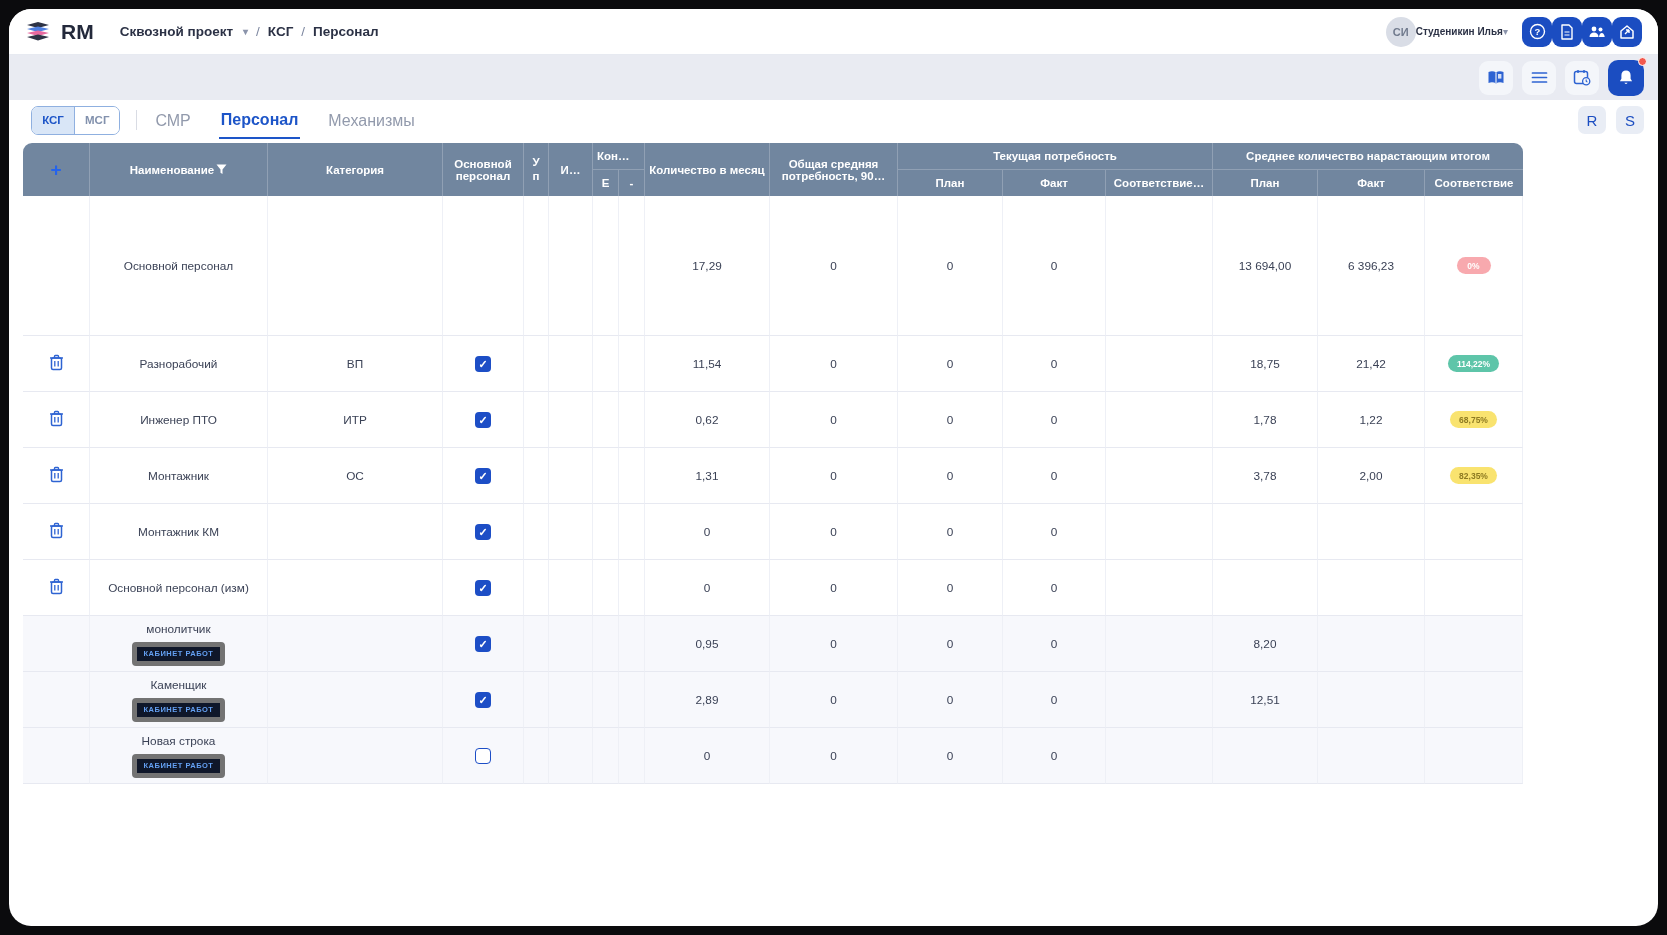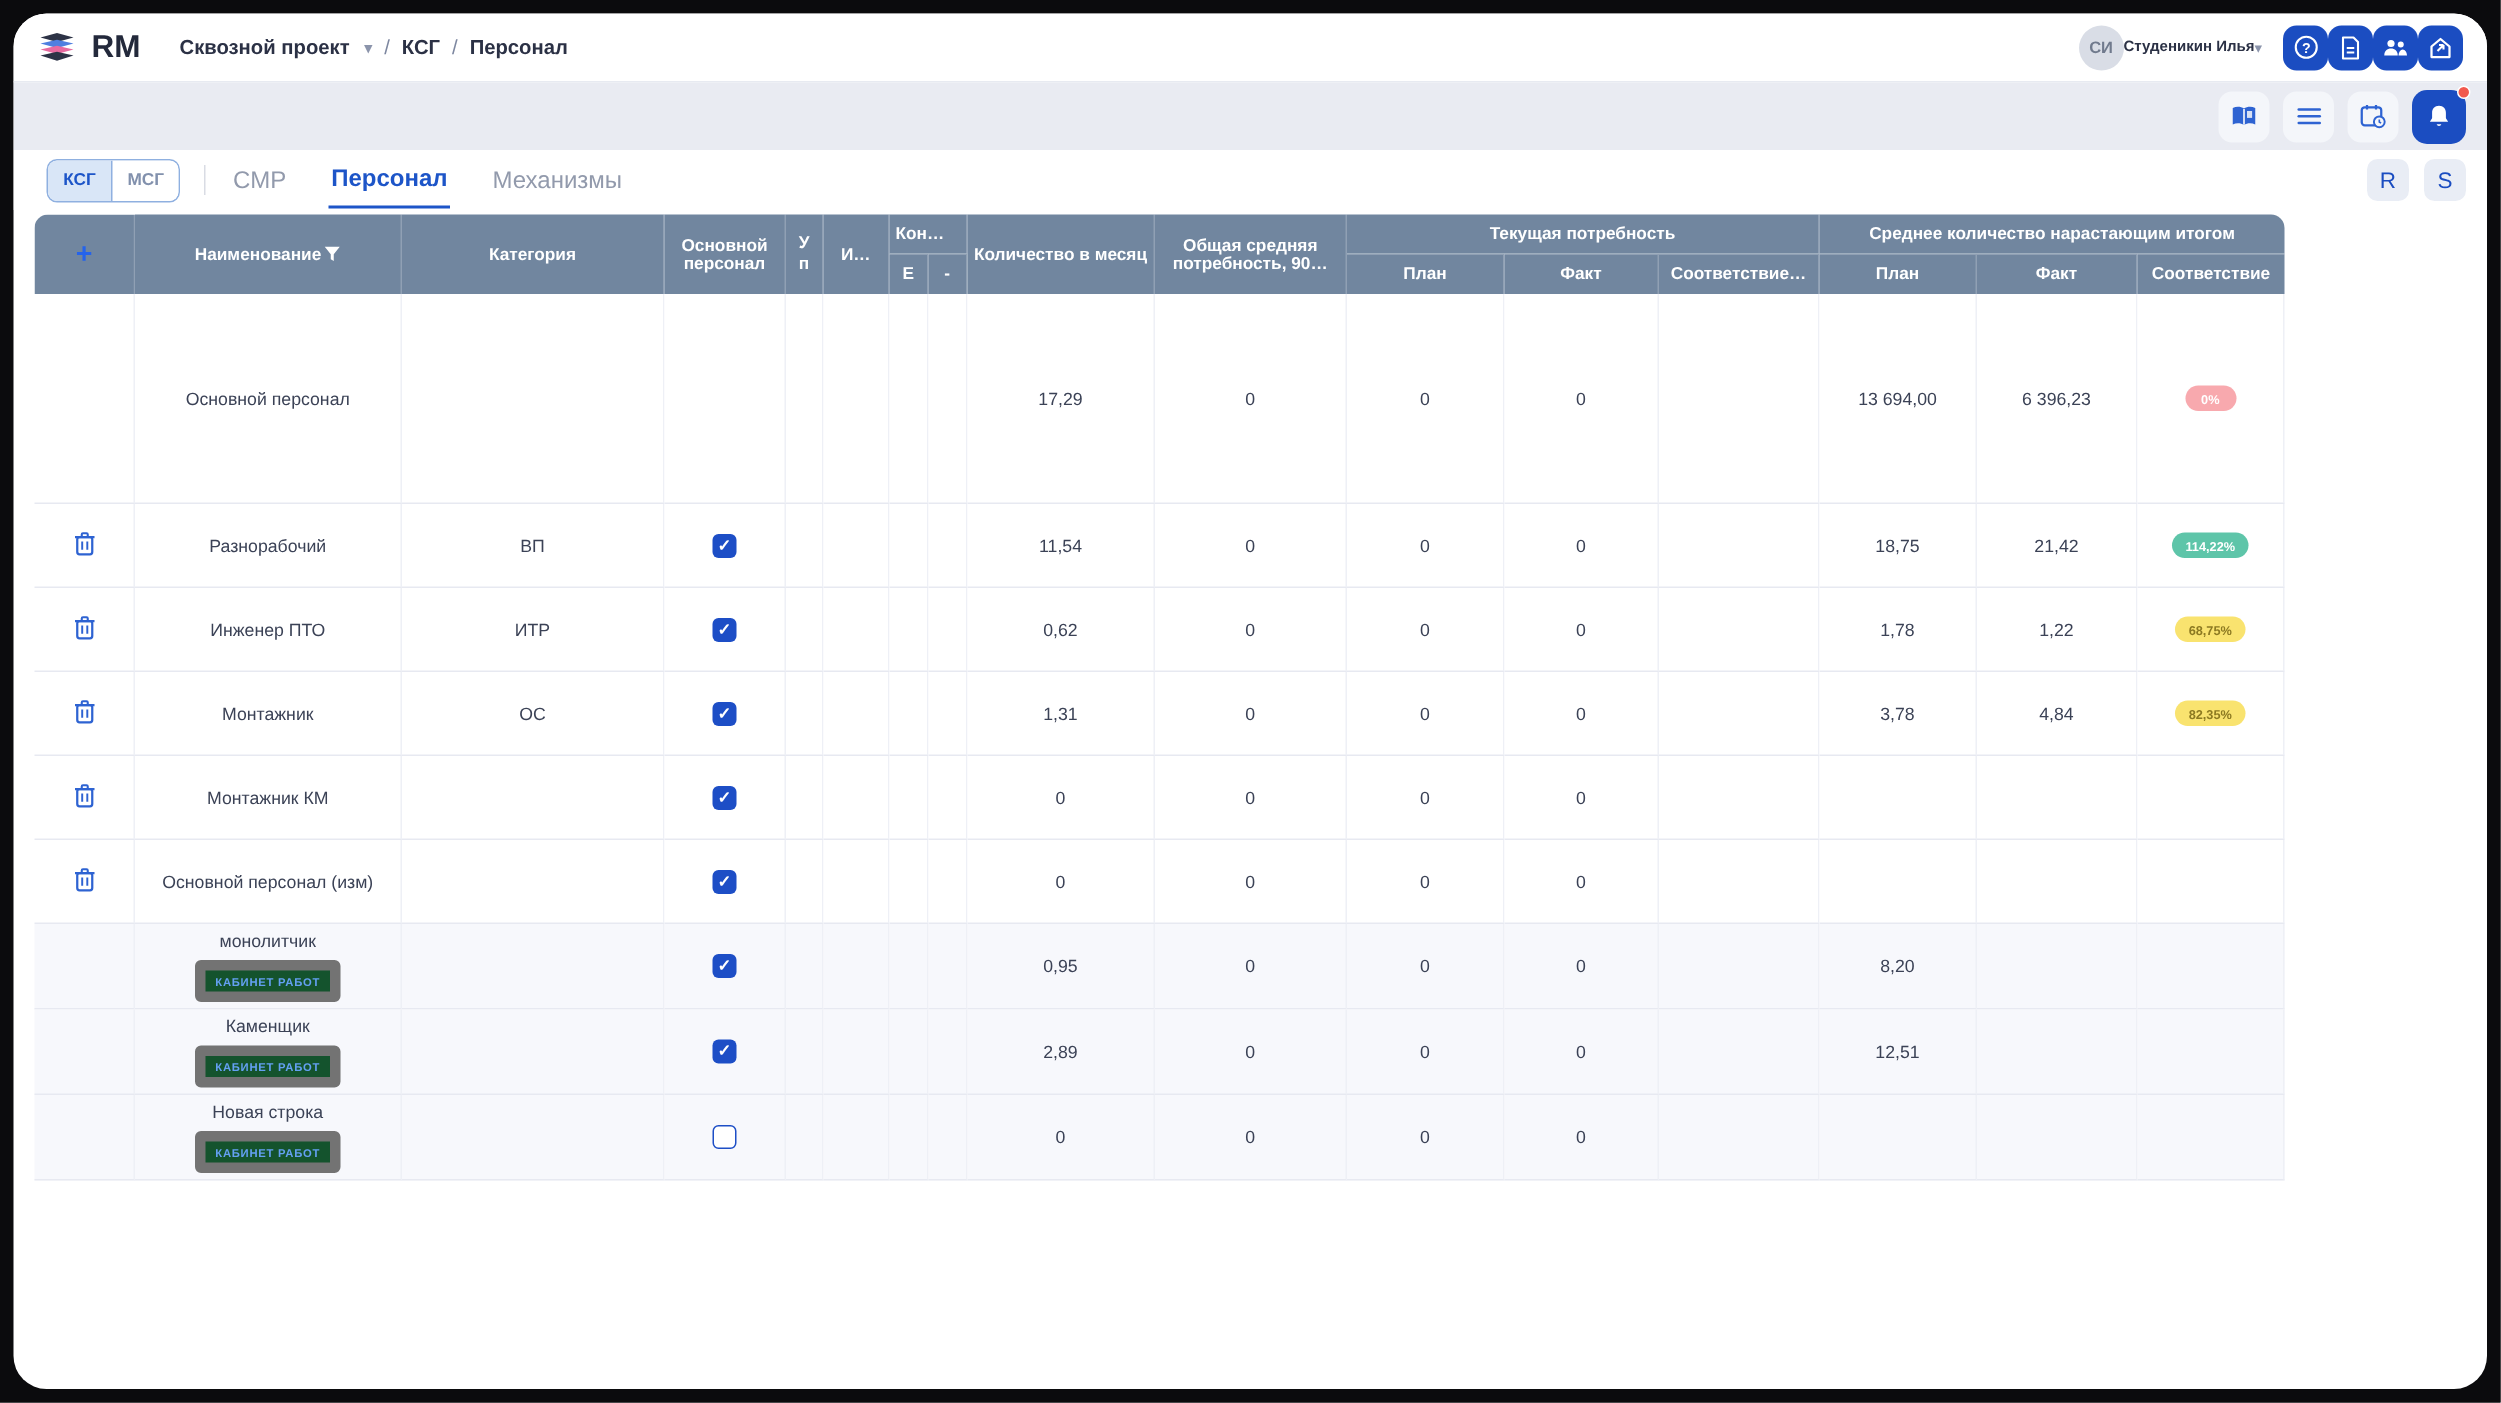--- a/index.html
+++ b/index.html
@@ -56,21 +56,21 @@
   .pre { white-space:pre-line; line-height:1.15; }
 
   tbody td { background:#fff; font-size:11.8px; color:#3b4256; text-align:center; vertical-align:middle; border-right:1px solid #eef0f6; border-bottom:1px solid #e7e9f1; padding:4px; }
   tbody tr { height:56px; }
   tbody tr.tall { height:140px; }
   tbody tr.shaded td { background:#f7f8fc; }
   .trash { display:inline-flex; cursor:pointer; }
   .cbx { width:16px; height:16px; border-radius:4px; margin:0 auto; cursor:pointer; }
   .cbx.checked { background:#1d4ec6; color:#fff; font-size:11px; line-height:16px; font-weight:bold; }
   .cbx.unchecked { background:#fff; border:1.7px solid #1d4ec6; }
-  .chip { display:inline-block; margin-top:6px; font-size:7.5px; font-weight:bold; letter-spacing:.5px; color:#64a0f2; border:7px solid #737373; border-radius:4px; padding:2.5px 7px; background:#14532d; cursor:pointer; }
+  .chip { display:inline-block; margin-top:6px; font-size:7.5px; font-weight:bold; letter-spacing:.5px; color:#64a0f2; border:5px solid #737373; border-radius:4px; padding:2.5px 7px; background:#0f172a; cursor:pointer; }
   .badge { display:inline-block; min-width:34px; padding:3.5px 9px; border-radius:10px; font-size:8.5px; font-weight:bold; }
   .badge.red { background:#f8a9ae; color:#fff; }
   .badge.green { background:#5ec5a9; color:#fff; }
   .badge.yellow { background:#f9e36f; color:#8d7a22; }
   svg { display:block; }
 </style>
 </head>
 <body>
 
 <div class="window">
@@ -343,21 +343,21 @@
     <td></td>
     <td></td>
     <td></td>
     <td></td>
     <td>1,31</td>
     <td>0</td>
     <td>0</td>
     <td>0</td>
     <td></td>
     <td>3,78</td>
-    <td>4,84</td>
+    <td>2,00</td>
     <td><span class="badge yellow">82,35%</span></td>
   </tr>
           <tr>
     <td>
       <span class="trash">
         <svg width="15" height="17" viewBox="0 0 15 17">
           <rect x="2.5" y="4" width="10" height="11.5" rx="1.5" fill="none" stroke="#2e63d2" stroke-width="1.5"></rect>
           <line x1="1" y1="4" x2="14" y2="4" stroke="#2e63d2" stroke-width="1.5"></line>
           <path d="M5.5 4 V2.3 a0.8 0.8 0 0 1 .8 -.8 h2.4 a0.8 0.8 0 0 1 .8 .8 V4" fill="none" stroke="#2e63d2" stroke-width="1.4"></path>
           <line x1="5.8" y1="7" x2="5.8" y2="12.5" stroke="#2e63d2" stroke-width="1.3"></line>

